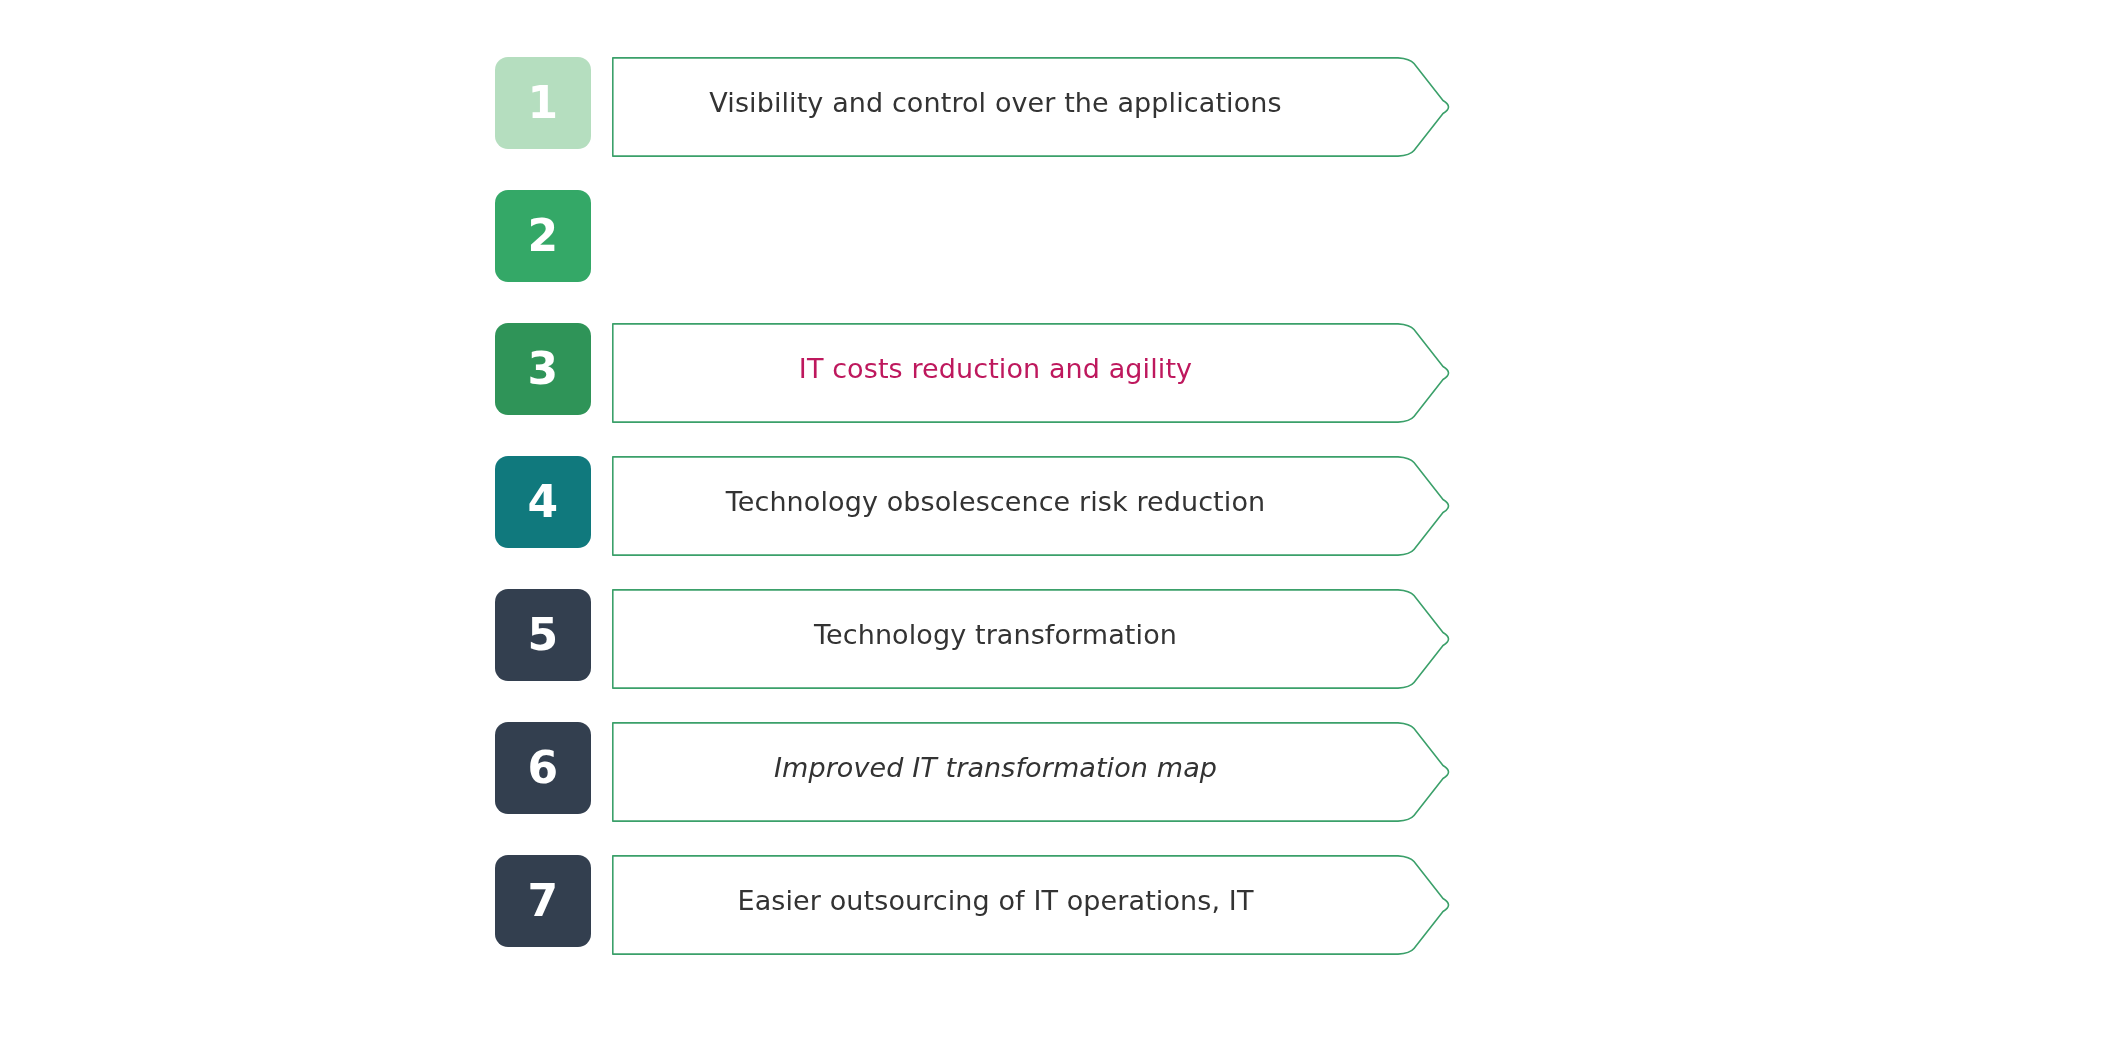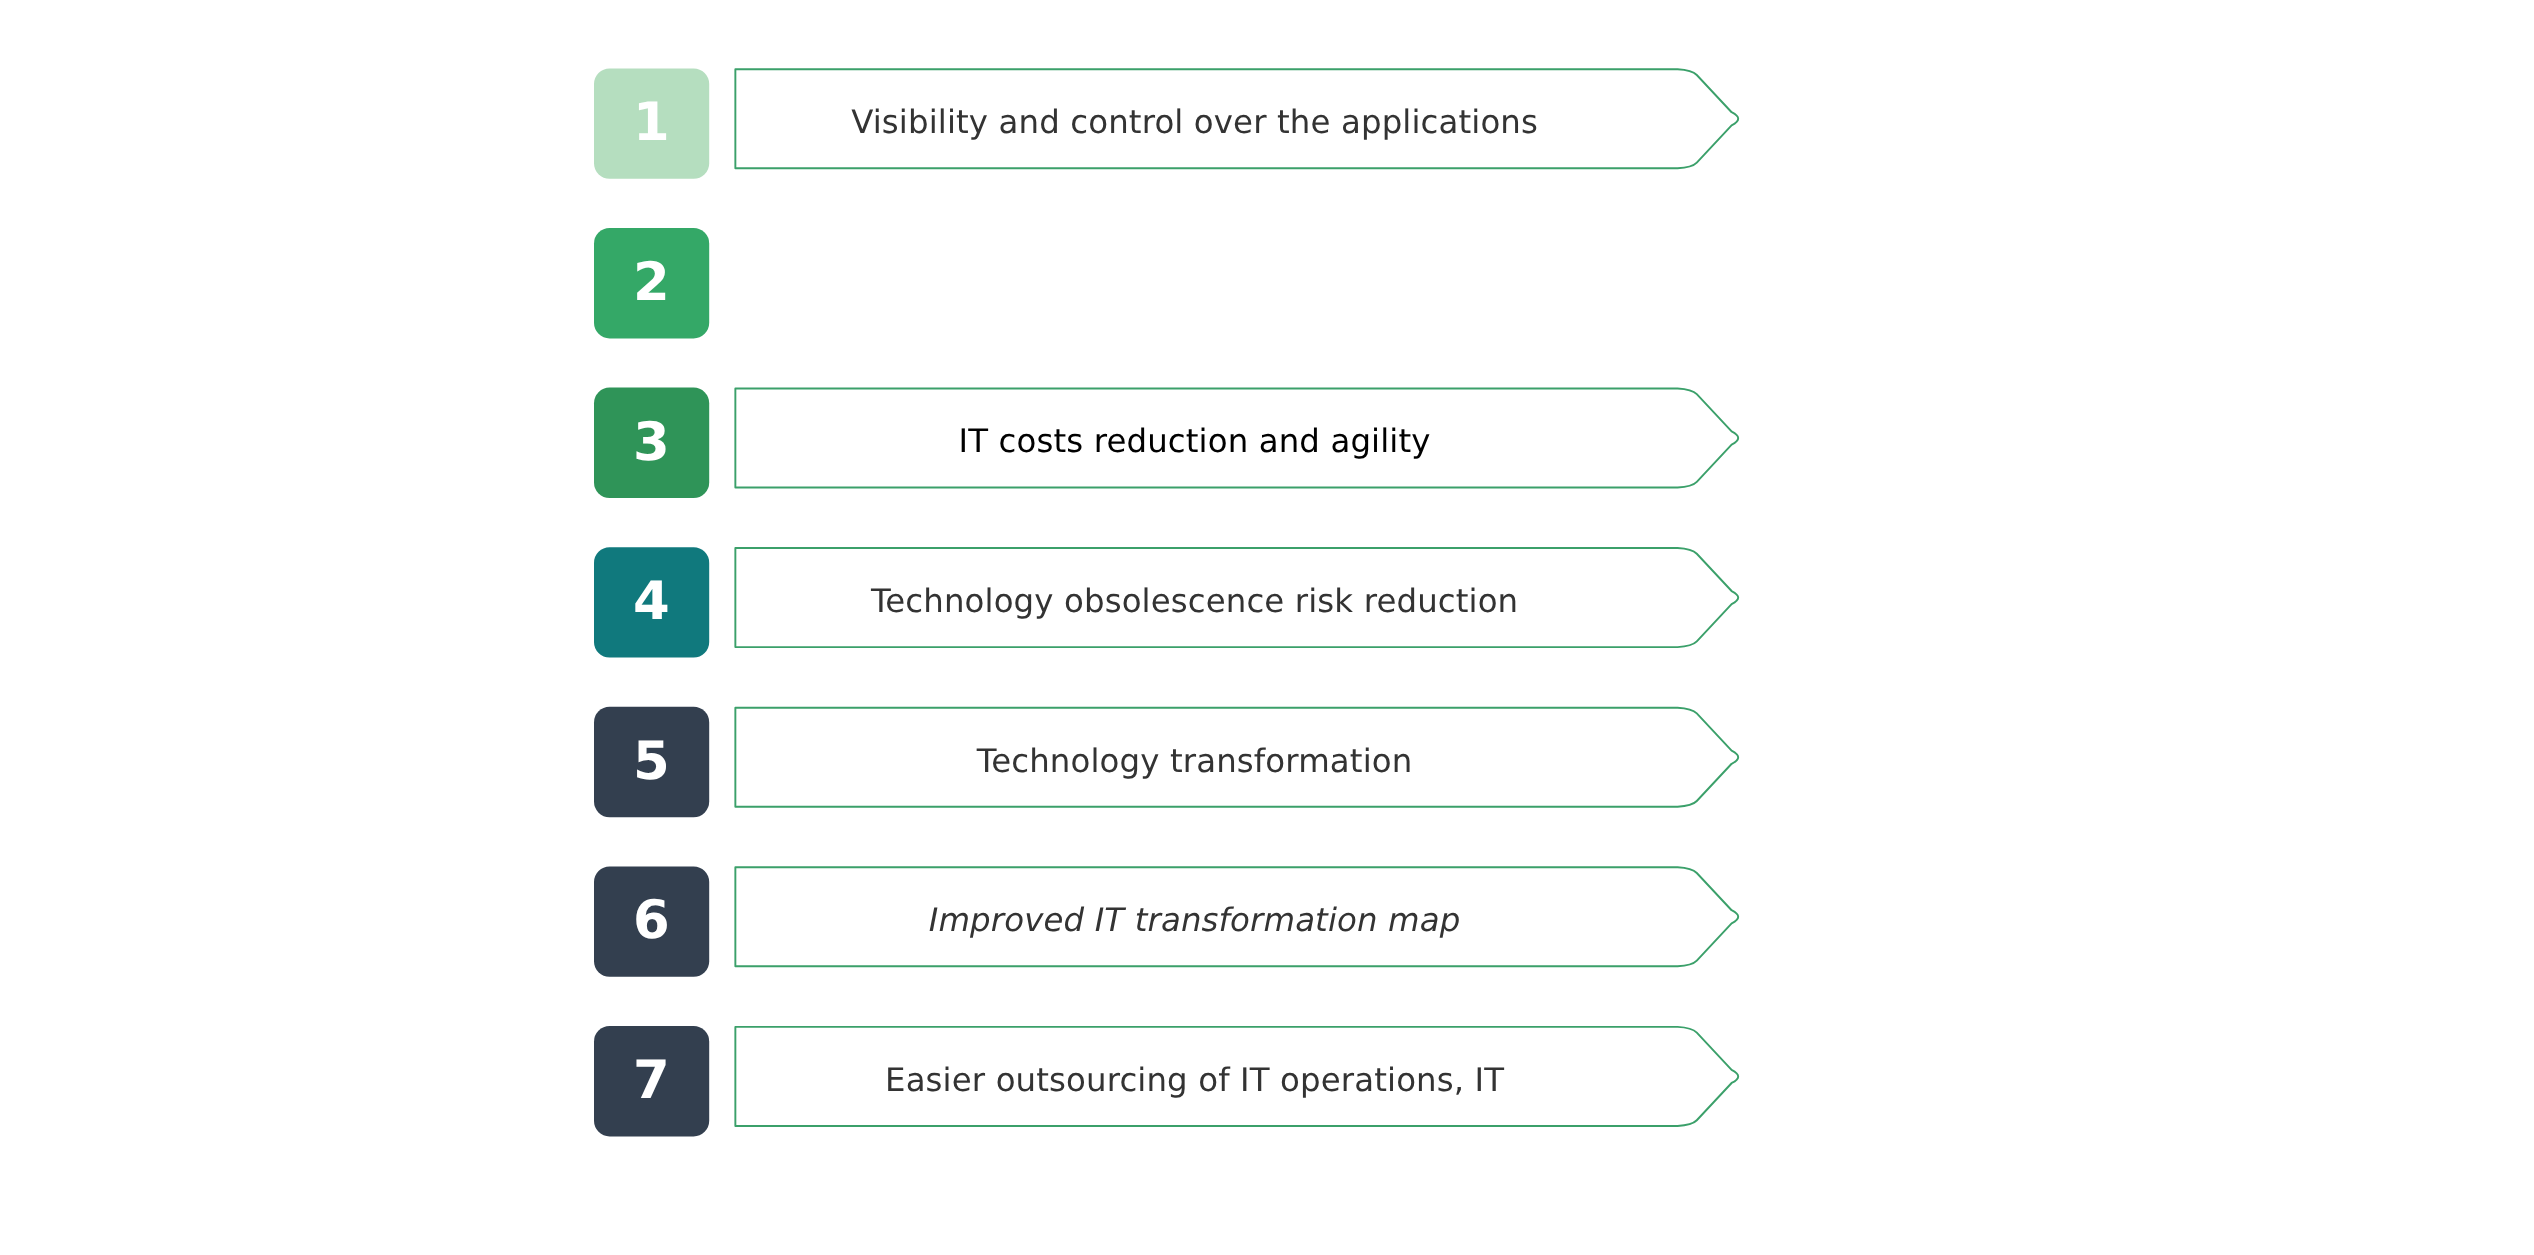--- a/index.html
+++ b/index.html
@@ -61,21 +61,21 @@
     user-select: none;
   }
   
   .badge.pale .badge-num { color: #ffffff; }
 
   
   .arrow-wrap {
     position: relative;
     flex: 1 1 auto;
     margin-left: 21px;
-    height: 84px;
+    height: 100px;
     padding-left: 44px;
   }
   .arrow-svg {
     position: absolute;
     left: 0;
     top: 0;
     width: 100%;
     height: 100%;
     display: block;
     overflow: visible;
@@ -121,21 +121,21 @@
         </div>
       </div>
       <div class="row">
         <div class="badge" style="background: rgb(47, 148, 88);">
           <span class="badge-num">3</span>
         </div>
         <div class="arrow-wrap">
           <svg class="arrow-svg" viewBox="0 0 843 92" preserveAspectRatio="none">
             <path d="M 0.8 0.8 L 786 0.8 Q 798 1.5 802 6 L 831 40 Q 842 46 831 52 L 802 86 Q 798 90.5 786 91.2 L 0.8 91.2 Z" fill="#ffffff" stroke="#3ba06a" stroke-width="1.6" vector-effect="non-scaling-stroke" stroke-linejoin="round"></path>
           </svg>
-          <div class="arrow-label" style="color: #000000;">IT costs reduction and agility</div>
+          <div class="arrow-label" style="color: #be185d;">IT costs reduction and agility</div>
         </div>
       </div>
       <div class="row">
         <div class="badge" style="background: rgb(16, 121, 125);">
           <span class="badge-num">4</span>
         </div>
         <div class="arrow-wrap">
           <svg class="arrow-svg" viewBox="0 0 843 92" preserveAspectRatio="none">
             <path d="M 0.8 0.8 L 786 0.8 Q 798 1.5 802 6 L 831 40 Q 842 46 831 52 L 802 86 Q 798 90.5 786 91.2 L 0.8 91.2 Z" fill="#ffffff" stroke="#3ba06a" stroke-width="1.6" vector-effect="non-scaling-stroke" stroke-linejoin="round"></path>
           </svg>

